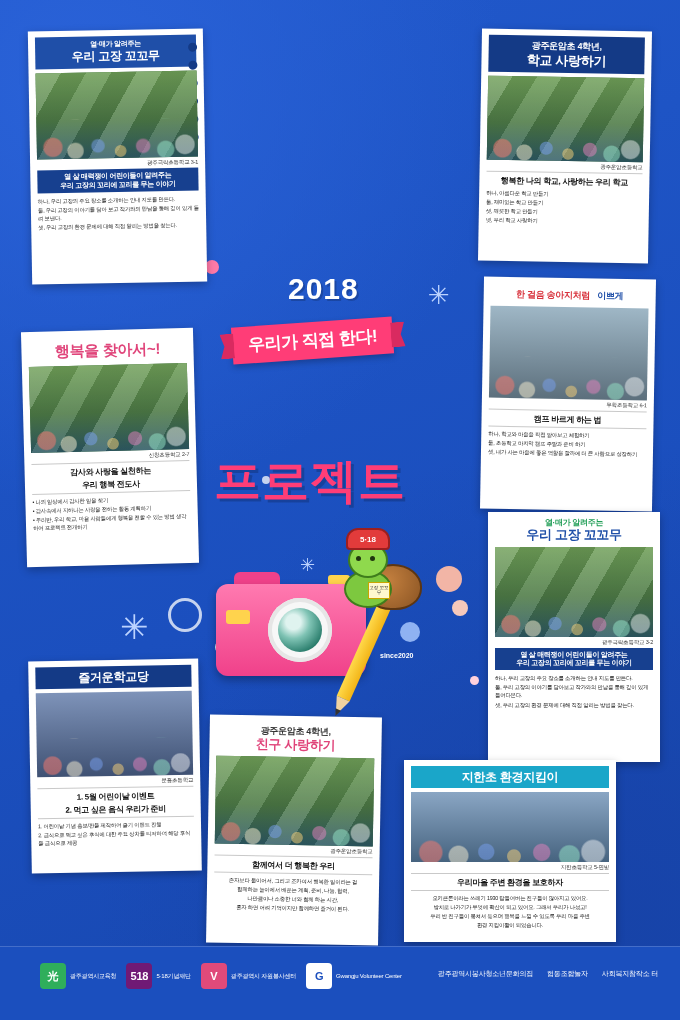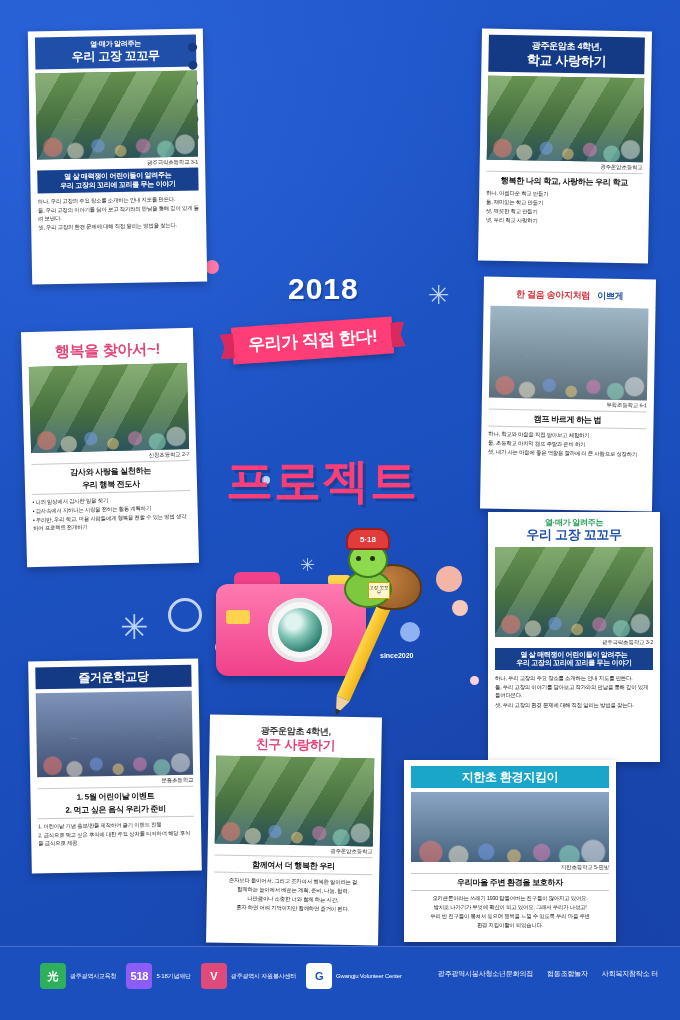--- a/index.html
+++ b/index.html
@@ -221,21 +221,21 @@
   .flogo {
     height:26px; display:flex; align-items:center; gap:4px;
     color:#fff; font-size:6px; line-height:1.1; letter-spacing:-.2px;
   }
   .flogo .mark {
     width:26px;height:26px;border-radius:4px;background:#ffffff;
     display:flex;align-items:center;justify-content:center;
     color:#1b4fbe;font-size:11px;font-weight:bold;
   }
   .flogo .mark.green{ background:#2fae5b; color:#fff; }
-  .flogo .mark.teal{ background:#8b5cf6; color:#fff; }
+  .flogo .mark.teal{ background:#701a75; color:#fff; }
   .flogo .mark.pink{ background:#e04a7a; color:#fff; }
   .partners {
     position:absolute; right:22px; top:22px;
     color:#fff; font-size:7px; letter-spacing:-.2px;
     display:flex; gap:14px;
   }
   .newsbadge{
     position:absolute; right:170px; bottom:4px;
     background:#ffffff; padding:4px 10px;
     color:#c32a2a; font-weight:bold; font-size:15px;
@@ -400,21 +400,21 @@
     <div class="body-list" style="text-align:center;">
       <div>오키큰론이라는 쓰레기 1930 탐들어버는 친구들이 많아지고 있어요.</div>
       <div>방치로 나가기가 무엇에 확산이 되고 있어요. 그래서 우리가 나섰고!</div>
       <div>우리 반 친구들이 뭉쳐서 등으며 행복을 느낄 수 있도록 우리 마을 주변</div>
       <div>환경 지킴이활이 되었습니다.</div>
     </div>
   </div>
 
   <div class="year" style="left:288px;top:272px;">2018</div>
   <div class="ribbon" style="left:232px;top:322px;">우리가 직접 한다!</div>
-  <div class="bigtitle2" style="left:226px;top:450px;">프로젝트</div>
+  <div class="bigtitle2" style="left:214px;top:450px;">프로젝트</div>
 
   <div class="camera" style="left:216px;top:584px;">
     <div class="cam-top"></div>
     <div class="cam-flash"></div>
     <div class="cam-body"></div>
     <div class="cam-grip"></div>
     <div class="cam-lens-out"></div>
     <div class="cam-lens-in"></div>
   </div>
 

